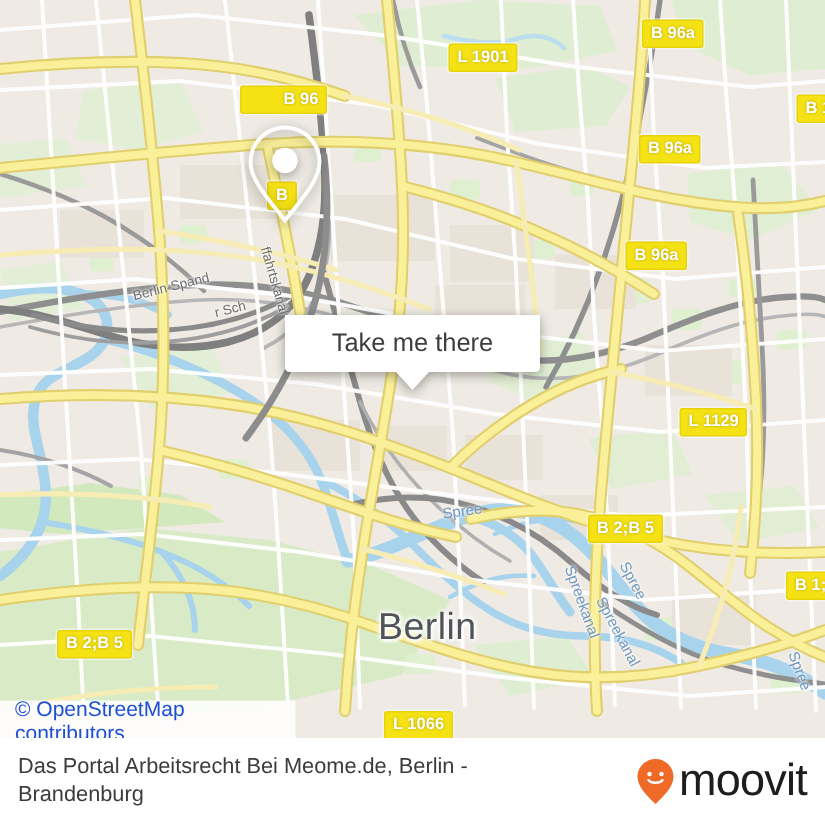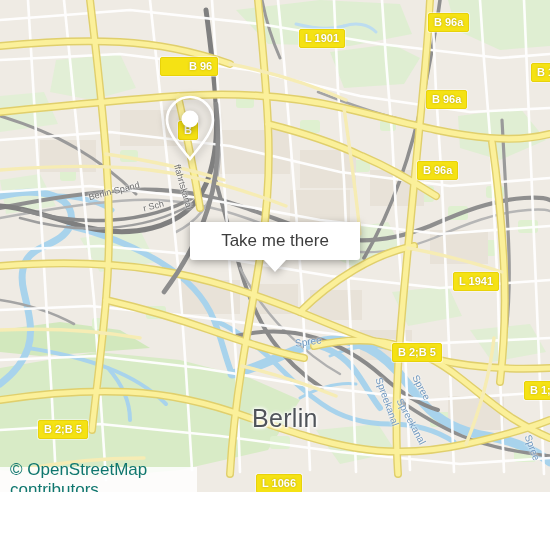--- a/index.html
+++ b/index.html
@@ -24,36 +24,36 @@
   .plabel{position:absolute;white-space:nowrap;color:#5a5a5a;
           font-family:"Liberation Sans",sans-serif;}
   .city{font-size:25px;color:#50545a;letter-spacing:.3px;
         text-shadow:0 0 4px #fff,0 0 4px #fff,0 0 3px #fff,1px 1px 2px #fff;}
   .water{font-size:10px;color:#6f97bf;font-style:normal;
          text-shadow:0 0 3px #fff,0 0 2px #fff;}
   .street{font-size:9px;color:#6d6d6d;
           text-shadow:0 0 3px #fff,0 0 2px #fff;}
 
   
-  #card{position:absolute;left:190px;top:128px;width:170px;
+  #card{position:absolute;left:190px;top:116px;width:170px;
         filter:drop-shadow(0 2px 4px rgba(0,0,0,.35));}
   #card-head{height:94px;border-radius:3px 3px 0 0;position:relative;}
   #card-foot{height:38px;background:#fff;border-radius:0 0 3px 3px;
              display:flex;align-items:center;justify-content:center;}
   #card-foot-label{font-size:17px;color:#3d3d3d;font-family:"Liberation Sans",sans-serif;}
   #card-tail{position:absolute;left:50%;top:132px;margin-left:-11px;width:0;height:0;
              border-left:11px solid transparent;border-right:11px solid transparent;
              border-top:12px solid #fff;}
   .pin-svg{position:absolute;left:50%;top:50%;transform:translate(-50%,-50%);}
 
   
   #attrib{position:absolute;left:0;top:467px;height:25px;
           background:rgba(255,255,255,.85);display:flex;align-items:center;
           padding:0 10px;box-sizing:border-box;}
-  #attrib span{font-size:17px;color:#0f766e;font-family:"Liberation Sans",sans-serif;}
+  #attrib span{font-size:14px;color:#1d4ed8;font-family:"Liberation Sans",sans-serif;}
 
   
   #footer{position:absolute;left:0;top:492px;width:550px;height:58px;
           background:#ffffff;display:flex;align-items:center;
           justify-content:space-between;padding:0 12px;box-sizing:border-box;}
   #footer-title{font-size:14.5px;line-height:19px;color:#3c3c3c;max-width:365px;
                 font-family:"Liberation Sans",sans-serif;}
   #brand{display:flex;align-items:center;gap:3px;}
   #brand-word{font-size:30px;color:#1d1d1b;font-family:"Liberation Sans",sans-serif;
               letter-spacing:-.5px;line-height:30px;}
@@ -261,21 +261,21 @@
     <div class="plabel street" style="left:143px;top:201px;transform:rotate(-14deg);">r Sch</div>
     <div class="plabel street" style="left:160px;top:182px;transform:rotate(74deg);">ffahrtskanal</div>
 
     <div class="shield" style="left:428px;top:13px;">B 96a</div>
     <div class="shield" style="left:299px;top:29px;">L 1901</div>
     <div class="shield" style="left:160px;top:57px;padding-left:28px;">B 96</div>
     <div class="shield" style="left:426px;top:90px;">B 96a</div>
     <div class="shield" style="left:531px;top:63px;">B 1</div>
     <div class="shield" style="left:178px;top:121px;">B</div>
     <div class="shield" style="left:417px;top:161px;">B 96a</div>
-    <div class="shield" style="left:453px;top:272px;">L 1941</div>
+    <div class="shield" style="left:453px;top:272px;">L 1129</div>
     <div class="shield" style="left:392px;top:343px;">B 2;B 5</div>
     <div class="shield" style="left:524px;top:381px;">B 1;B 5</div>
     <div class="shield" style="left:38px;top:420px;">B 2;B 5</div>
     <div class="shield" style="left:256px;top:474px;">L 1066</div>
 
     <div id="card">
       <div id="card-head">
         <svg class="pin-svg" width="58" height="70" viewBox="0 0 58 70">
           <path d="M29 4 C16.3 4 6 14.3 6 27 C6 39 18 52 29 66 C40 52 52 39 52 27 C52 14.3 41.7 4 29 4 Z" fill="none" stroke="#ffffff" stroke-width="2.6"></path>
           <circle cx="29" cy="26" r="8.5" fill="#ffffff"></circle>
@@ -285,14 +285,26 @@
         <span id="card-foot-label">Take me there</span>
       </div>
       <div id="card-tail"></div>
     </div>
 
     <div id="attrib" style="width: 196.5px;">
       <span>© OpenStreetMap contributors</span>
     </div>
   </div>
 
+  <div id="footer">
+    <div id="footer-title">Das Portal Arbeitsrecht Bei Meome.de, Berlin - Brandenburg</div>
+    <div id="brand">
+      <svg width="26" height="32" viewBox="0 0 26 32">
+        <path d="M13 1 C6.4 1 1 6.3 1 12.9 C1 20 8.2 26.4 13 31 C17.8 26.4 25 20 25 12.9 C25 6.3 19.6 1 13 1 Z" fill="#ef6a27"></path>
+        <circle cx="9" cy="11" r="1.5" fill="#ffffff"></circle>
+        <circle cx="17" cy="11" r="1.5" fill="#ffffff"></circle>
+        <path d="M8.4 15.2 C10 17.4 16 17.4 17.6 15.2" fill="none" stroke="#ffffff" stroke-width="1.7" stroke-linecap="round"></path>
+      </svg>
+      <span id="brand-word">moovit</span>
+    </div>
+  </div>
 
 </div>
 
 </body></html>

